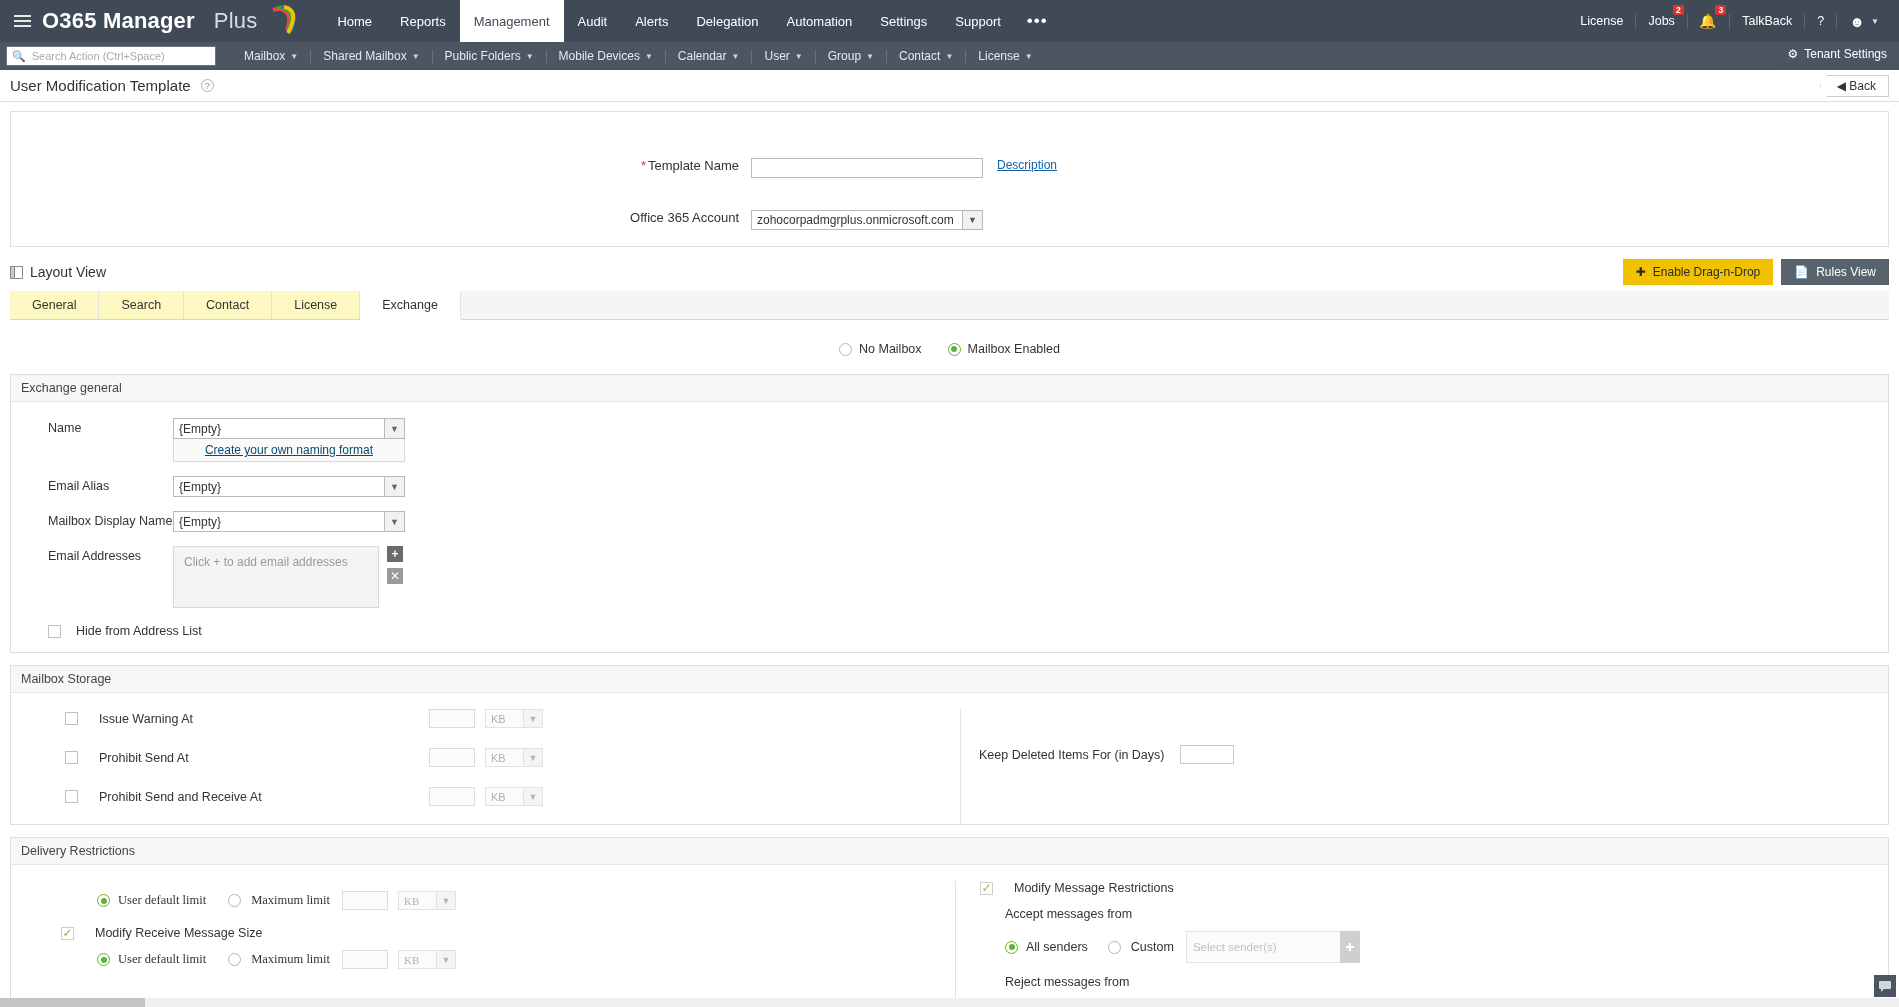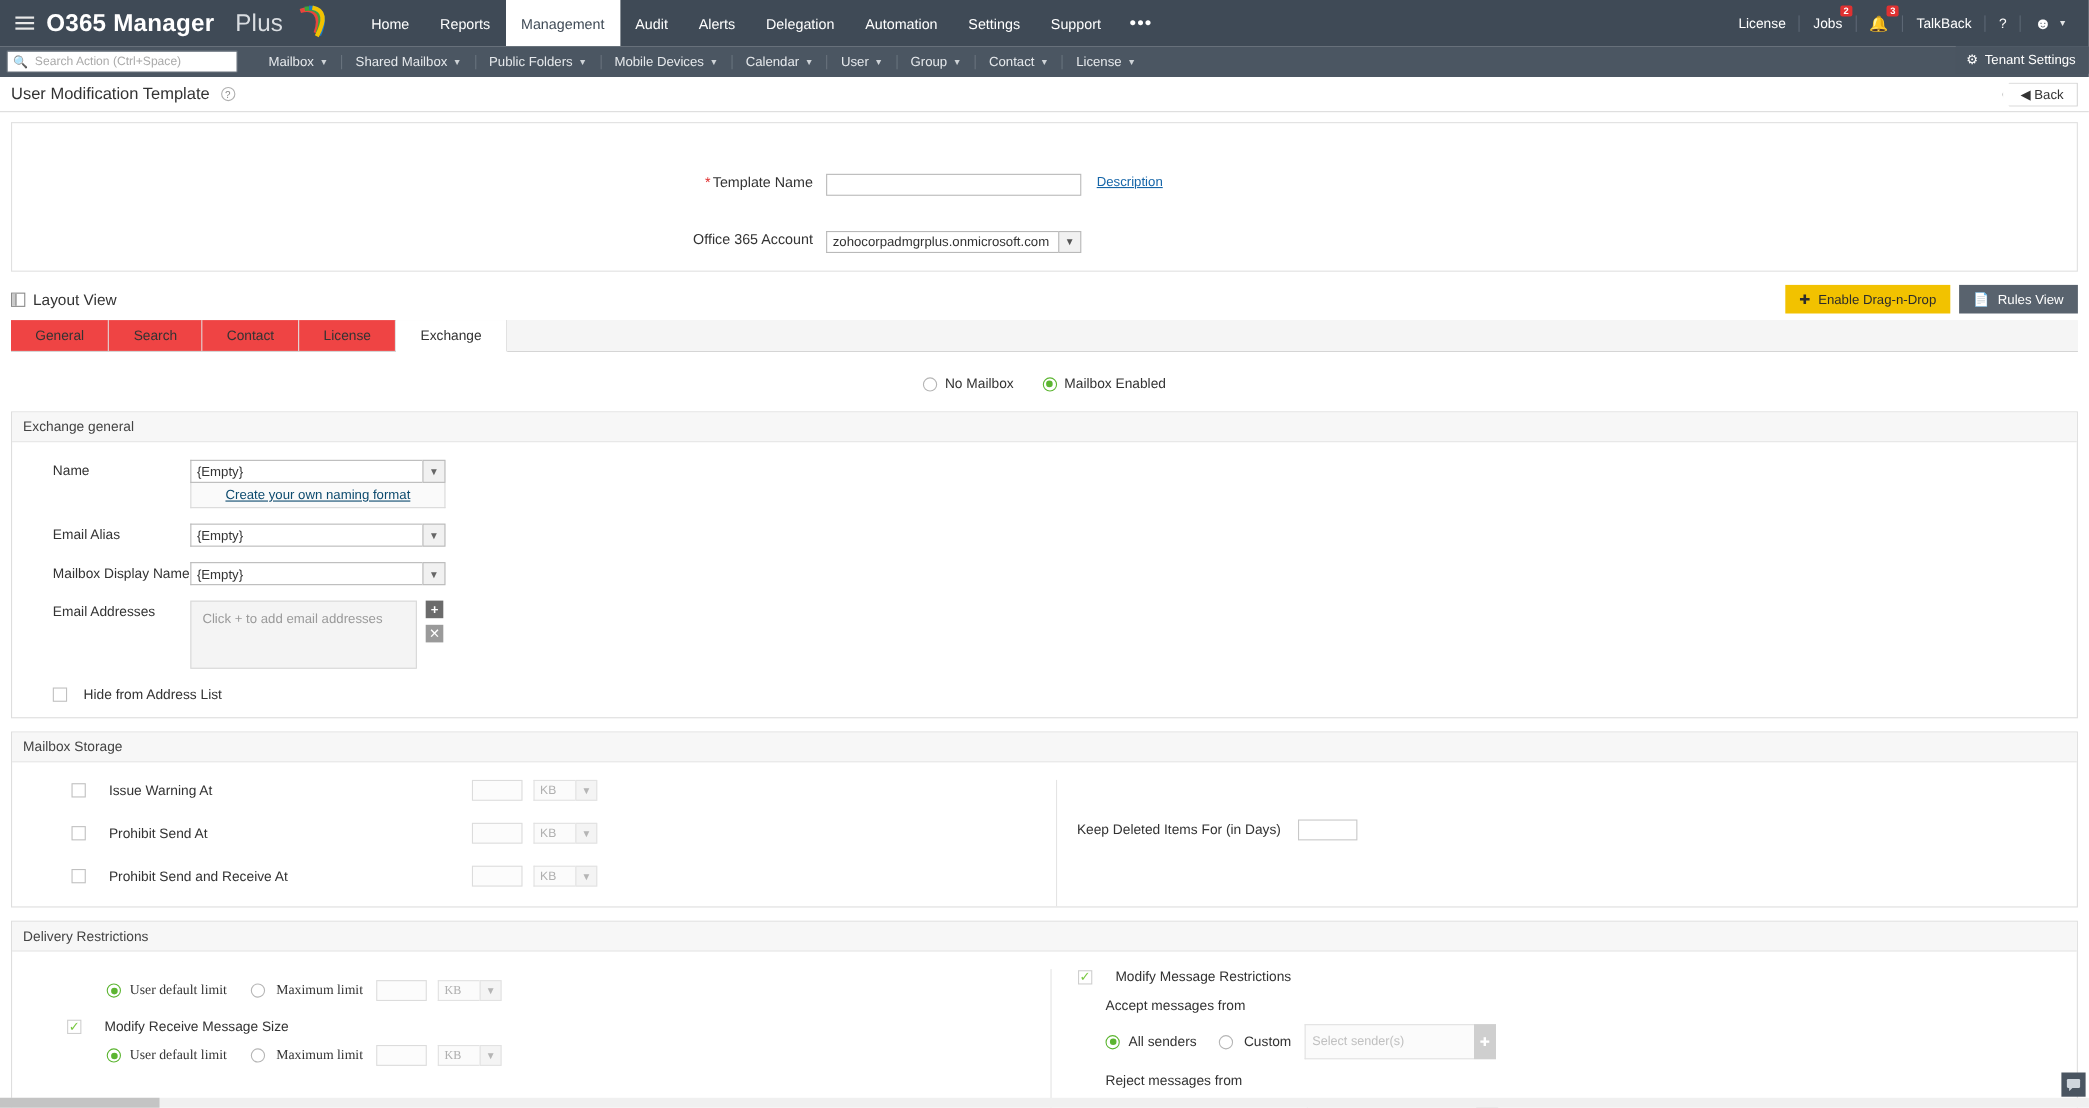--- a/index.html
+++ b/index.html
@@ -182,21 +182,21 @@
 
   
   .tabsrow {
     margin: 6px 10px 0 10px;
     display: flex; border-bottom: 1px solid #d5d5d5;
     background: #f5f5f5;
   }
   .tab {
     padding: 7px 22px; font-size: 12.5px; color: #333;
     border-right: 1px solid #e2e2e2; cursor: pointer;
-    background: #ef4444;
+    background: #fef9c3;
   }
   .tab.active {
     background: #fff; border-bottom: 1px solid #fff; margin-bottom: -1px;
     font-weight: normal;
   }
   .tabfill { flex: 1; background: #f5f5f5; }
 
   
   .mbrow {
     display: flex; justify-content: center; align-items: center;

